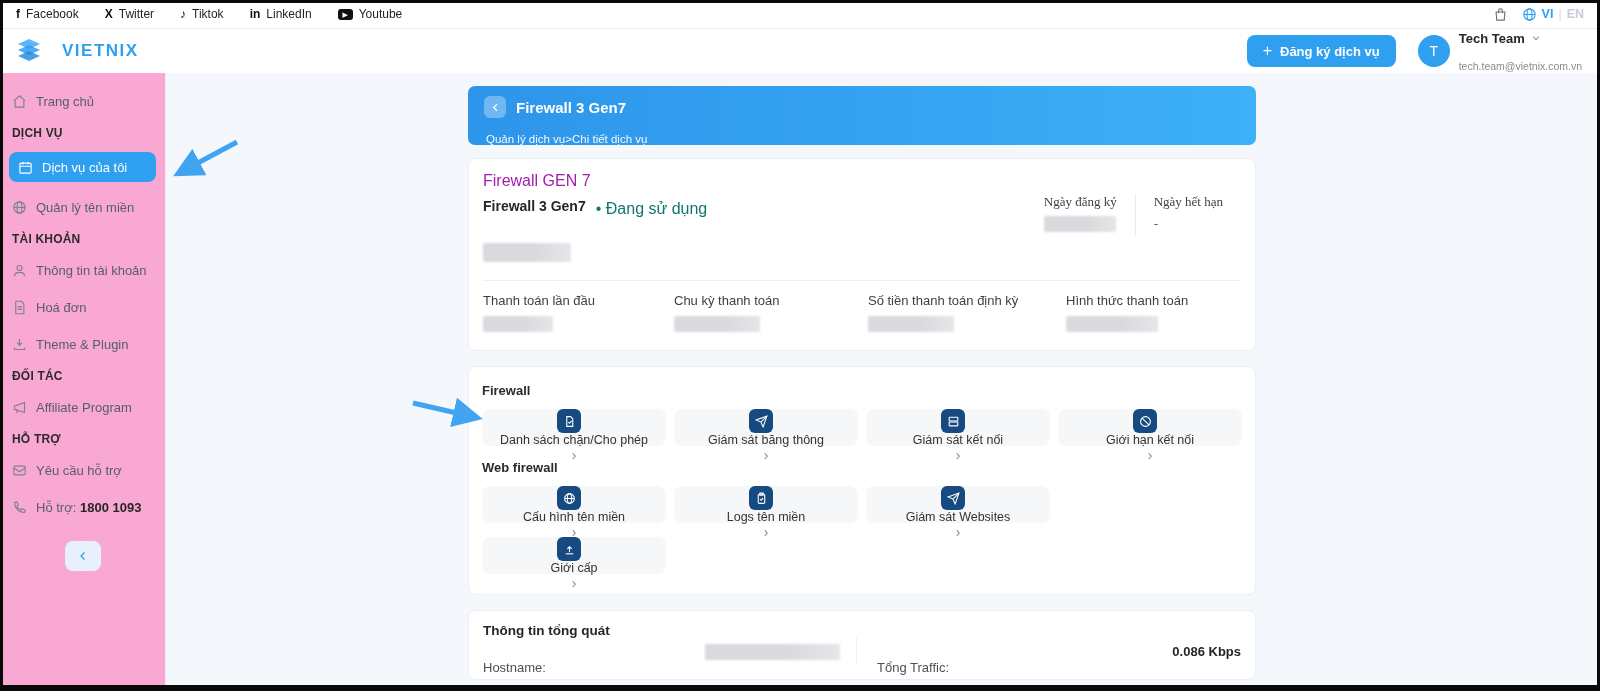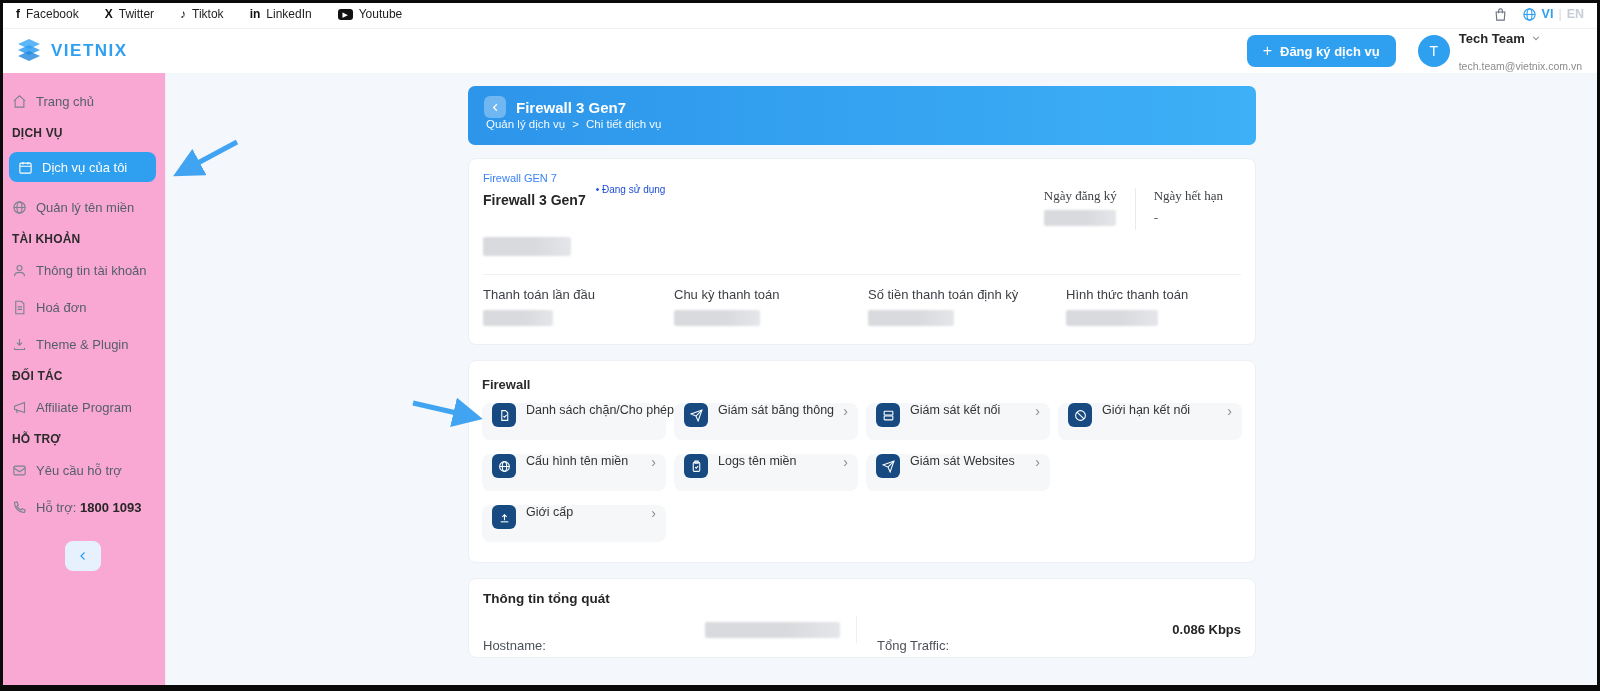--- a/index.html
+++ b/index.html
@@ -14,21 +14,21 @@
   .yt-ic { width:15px; height:11px; background:#111; border-radius:3px; display:inline-flex; align-items:center; justify-content:center; }
   .yt-ic span { color:#fff; font-size:7px; line-height:1; }
   .topbar-right { margin-left:auto; display:flex; align-items:center; gap:14px; }
   .lang { font-size:12.5px; font-weight:bold; display:flex; gap:5px; align-items:center; }
   .lang .active { color:#2f9ff0; }
   .lang .sep { color:#d9d9d9; font-weight:normal; }
   .lang .inactive { color:#c9ced6; }
 
   
   .header { height:44px; display:flex; align-items:center; padding:0 18px 0 14px; }
-  .brand { display:flex; align-items:center; gap:7px; }
+  .brand { display:flex; align-items:center; gap:18px; }
   .brand-name { color:#2f9ff0; font-weight:bold; font-size:17px; letter-spacing:1.5px; }
   .header-right { margin-left:auto; display:flex; align-items:center; gap:22px; }
   .register-btn { background:#2f9ff0; color:#fff; border:none; border-radius:8px; height:32px; padding:0 16px; font-size:13px; font-weight:bold; display:flex; align-items:center; gap:8px; cursor:pointer; font-family:inherit; }
   .register-btn .plus { font-size:16px; font-weight:normal; }
   .userbox { display:flex; align-items:center; gap:9px; cursor:pointer; }
   .avatar { width:32px; height:32px; border-radius:50%; background:#2f9ff0; color:#fff; font-size:14px; display:flex; align-items:center; justify-content:center; }
   .user-name { font-size:13px; font-weight:bold; color:#262626; display:flex; align-items:center; gap:6px; }
   .user-email { font-size:10.5px; color:#8c8c8c; margin-top:14px; }
 
   
@@ -43,52 +43,52 @@
   .collapse-btn { width:36px; height:30px; background:#e7f1fd; border:none; border-radius:8px; color:#2f9ff0; font-size:14px; margin:22px auto 0 auto; display:flex; align-items:center; justify-content:center; cursor:pointer; }
 
   .main { flex:1; background:#f4f7fb; position:relative; overflow:hidden; }
   .content { position:absolute; left:302px; top:13px; width:788px; }
 
   
   .banner { background:linear-gradient(90deg,#2d95ea,#3db0f7); border-radius:7px; height:59px; padding:10px 16px 0 16px; color:#fff; margin-bottom:13px; }
   .banner-row { display:flex; align-items:center; gap:10px; }
   .back-btn { width:22px; height:22px; border:none; border-radius:6px; background:rgba(255,255,255,.32); color:#eaf4ff; font-size:12px; cursor:pointer; display:flex; align-items:center; justify-content:center; }
   .banner-title { font-size:15px; font-weight:bold; }
-  .crumbs { font-size:11.5px; margin-top:0; margin-left:2px; opacity:.95; display:flex; gap:7px; }
+  .crumbs { font-size:11.5px; margin-top:15px; margin-left:2px; opacity:.95; display:flex; }
   .crumb { cursor:pointer; }
 
   
   .card { background:#fff; border:1px solid #eceff3; border-radius:8px; margin-bottom:15px; }
   .redact { background:linear-gradient(90deg,#d8dadd 60%,#e4e6e9); border-radius:2px; filter:blur(1.2px); display:inline-block; }
 
   .svc-card { padding:13px 14px 14px 14px; }
-  .svc-plan { font-size:11px; color:#3b82f6; }
+  .svc-plan { font-size:16px; color:#a21caf; }
   .svc-toprow { display:flex; }
   .svc-name { font-size:14px; font-weight:bold; margin-top:8px; }
-  .svc-status { font-size:10px; color:#1d4ed8; margin-left:10px; margin-top:0; }
+  .svc-status { font-size:16px; color:#0f766e; margin-left:10px; margin-top:10px; }
   .svc-dates { margin-left:auto; display:flex; margin-top:4px;font-family:Liberation Serif, serif; }
   .date-col { padding:0 18px; }
   .date-col + .date-col { border-left:1px solid #e8eaee; }
   .date-label { font-size:13px; color:#3c3f44; text-align:left; }
   .date-val { margin-top:6px; font-size:13px; color:#595959; }
   .svc-div { border:none; border-top:1px solid #eef0f3; margin:14px 0 12px 0; }
   .pay-grid { display:grid; grid-template-columns:191px 194px 198px 1fr; }
   .pay-label { font-size:13px; color:#3c3f44; }
   .pay-grid .redact { margin-top:8px; }
 
   .actions-card { padding:13px 13px 6px 13px; }
   .grp-title { font-size:13px; font-weight:bold; color:#2b2b2b; margin:3px 0 11px 0; }
   .act-row { display:flex; gap:8px; margin-bottom:14px; }
-  .act-btn { width:184px; height:37px; background:#f6f7f9; border:none; border-radius:8px; display:flex; padding:0 10px; cursor:pointer; font-family:inherit; }
+  .act-btn { width:184px; height:37px; background:#f6f7f9; border:none; border-radius:8px; display:flex; align-items:center; padding:0 10px; cursor:pointer; font-family:inherit;flex-direction:column; }
   .act-ic { width:24px; height:24px; border-radius:6px; background:#174a80; color:#fff; display:flex; align-items:center; justify-content:center; margin-right:10px; flex:none; }
   .act-label { font-size:12.5px; color:#333; flex:1; text-align:left; white-space:nowrap; }
   .act-chev { color:#8c8c8c; font-size:14px; }
 
   .ov-card { padding:12px 14px 14px 14px; margin-bottom:12px; }
-  .ov-title { font-size:13.5px; font-weight:bold; margin-bottom:10px; }
+  .ov-title { font-size:13.5px; font-weight:bold; }
   .ov-cols { display:flex; }
   .ov-left { width:374px; padding-right:16px; border-right:1px solid #eceff3; }
   .ov-right { flex:1; padding-left:20px; }
   .ov-row { display:flex; align-items:center; justify-content:space-between; height:27px; font-size:13px; }
   .ov-label { color:#4b5159;margin-top:32px; }
   .ov-val { color:#262626; }
   .ov-val.bold { font-weight:bold; }
 
   .overlay { position:absolute; inset:0; z-index:50; pointer-events:none; }
 </style>
@@ -348,20 +348,21 @@
               <svg width="13" height="13" viewBox="0 0 24 24" fill="none" stroke="#fff" stroke-width="2">
                   <circle cx="12" cy="12" r="9"></circle>
                   <path d="M5.6 5.6l12.8 12.8"></path>
                 </svg>
             </span>
             <span class="act-label">Giới hạn kết nối</span>
             <span class="act-chev">›</span>
           </button>
         </div>
 
+        <div class="grp-title">Web firewall</div>
         <div class="act-row">
           <button class="act-btn">
             <span class="act-ic">
               <svg width="13" height="13" viewBox="0 0 24 24" fill="none" stroke="#fff" stroke-width="2">
                   <circle cx="12" cy="12" r="9"></circle>
                   <ellipse cx="12" cy="12" rx="4" ry="9"></ellipse>
                   <path d="M3 12h18"></path>
                 </svg>
             </span>
             <span class="act-label">Cấu hình tên miền</span>

